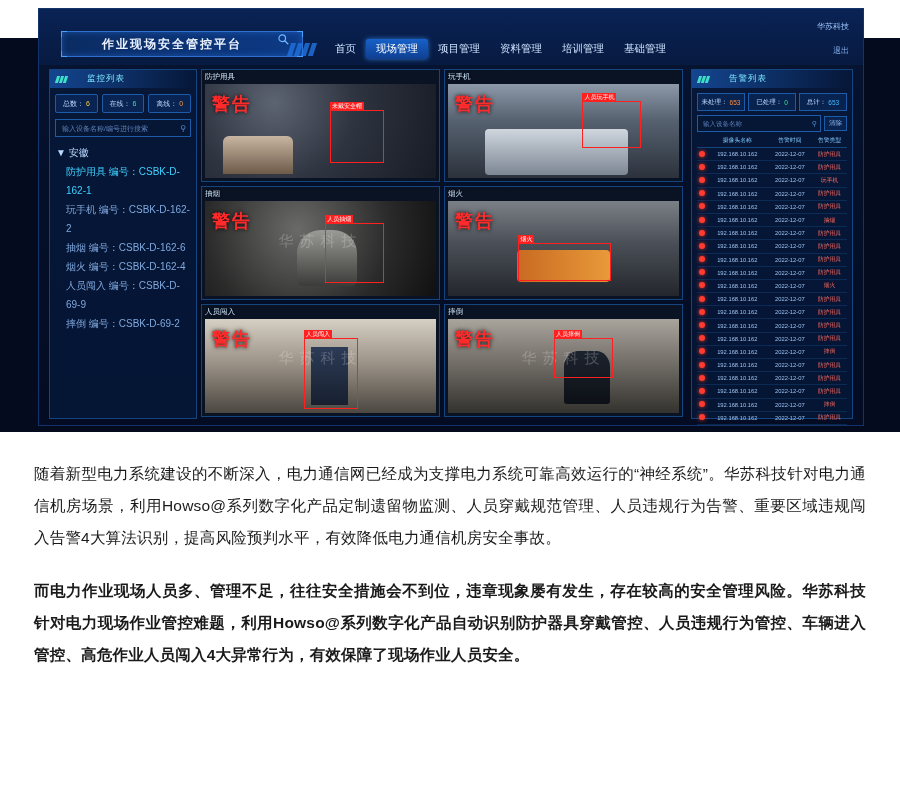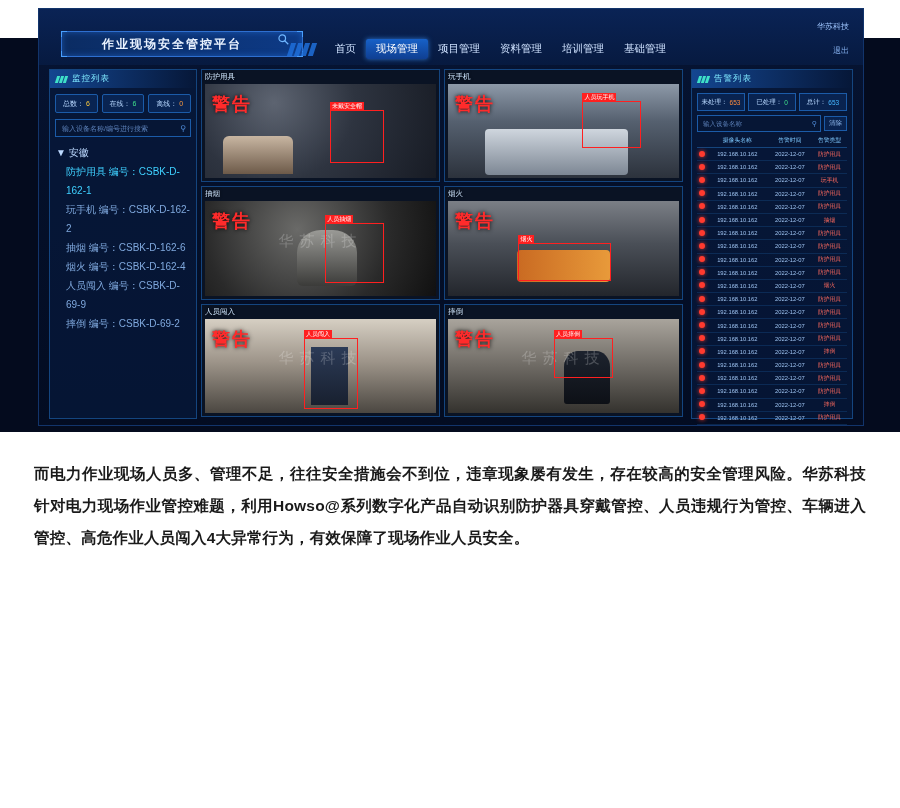--- a/index.html
+++ b/index.html
@@ -169,21 +169,21 @@
   
   .panel {
     position: absolute;
     background: rgba(7,25,60,.72);
     border: 1px solid #14457f;
   }
   .panel-head {
     height: 18px;
     display: flex;
     align-items: center;
-    gap: 5px;
+    gap: 20px;
     padding-left: 6px;
     background: linear-gradient(90deg,rgba(22,78,160,.85),rgba(10,35,85,0));
   }
   .panel-head .bars { display: flex; gap: 1px; }
   .panel-head .bars i {
     display: block; width: 3px; height: 7px;
     background: #3fe0c8; transform: skewX(-18deg);
   }
   .panel-head .t {
     font-size: 8.5px;
@@ -750,16 +750,17 @@
                 <td class="type-red">防护用具</td>
               </tr>
             </tbody>
         </table>
       </div>
 
     </div>
   </div>
 
   <div class="article">
+    <p>随着新型电力系统建设的不断深入，电力通信网已经成为支撑电力系统可靠高效运行的“神经系统”。华苏科技针对电力通信机房场景，利用Howso@系列数字化产品定制遗留物监测、人员穿戴规范管理、人员违规行为告警、重要区域违规闯入告警4大算法识别，提高风险预判水平，有效降低电力通信机房安全事故。</p>
     <p>而电力作业现场人员多、管理不足，往往安全措施会不到位，违章现象屡有发生，存在较高的安全管理风险。华苏科技针对电力现场作业管控难题，利用Howso@系列数字化产品自动识别防护器具穿戴管控、人员违规行为管控、车辆进入管控、高危作业人员闯入4大异常行为，有效保障了现场作业人员安全。</p>
   </div>
 
 </div>
 
 </body></html>

